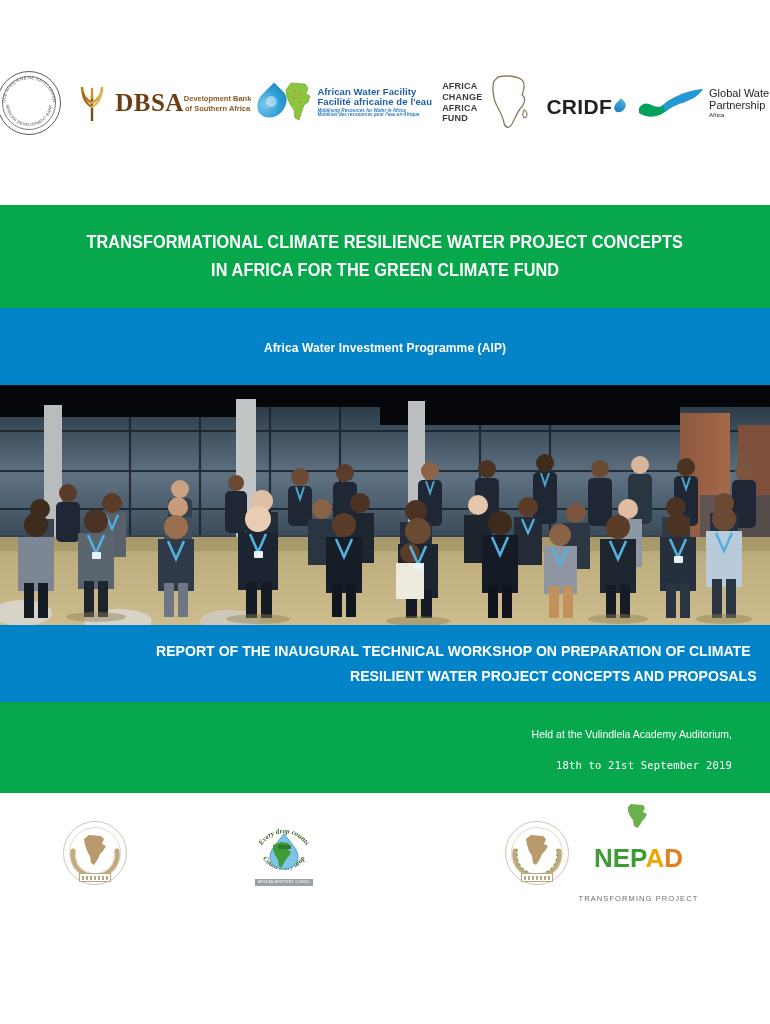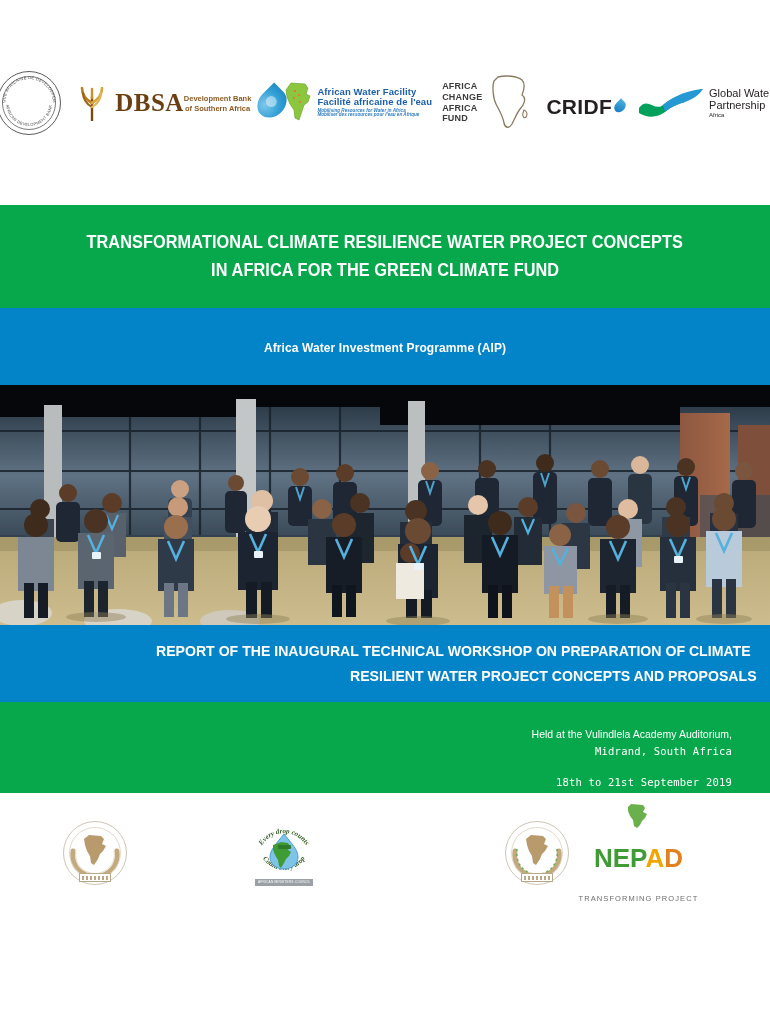--- a/index.html
+++ b/index.html
@@ -496,21 +496,20 @@
   </div>
 
   <div class="band-report">
     <div class="line">REPORT OF THE INAUGURAL TECHNICAL WORKSHOP ON PREPARATION OF CLIMATE</div>
     <div class="line">RESILIENT WATER PROJECT CONCEPTS AND PROPOSALS</div>
   </div>
 
   <div class="band-venue">
     <div class="venue-txt">
       <div>Held at the Vulindlela Academy Auditorium,</div>
-      <div class="mono">Midrand, South Africa</div>
       <div class="date">18th to 21st September 2019</div>
     </div>
   </div>
 
   <div class="footer">
     <div class="footer-inner">
 
       <div class="f-slot" style="width:192px">
         <div class="au">
           <div class="ringA"></div><div class="ringB"></div>

